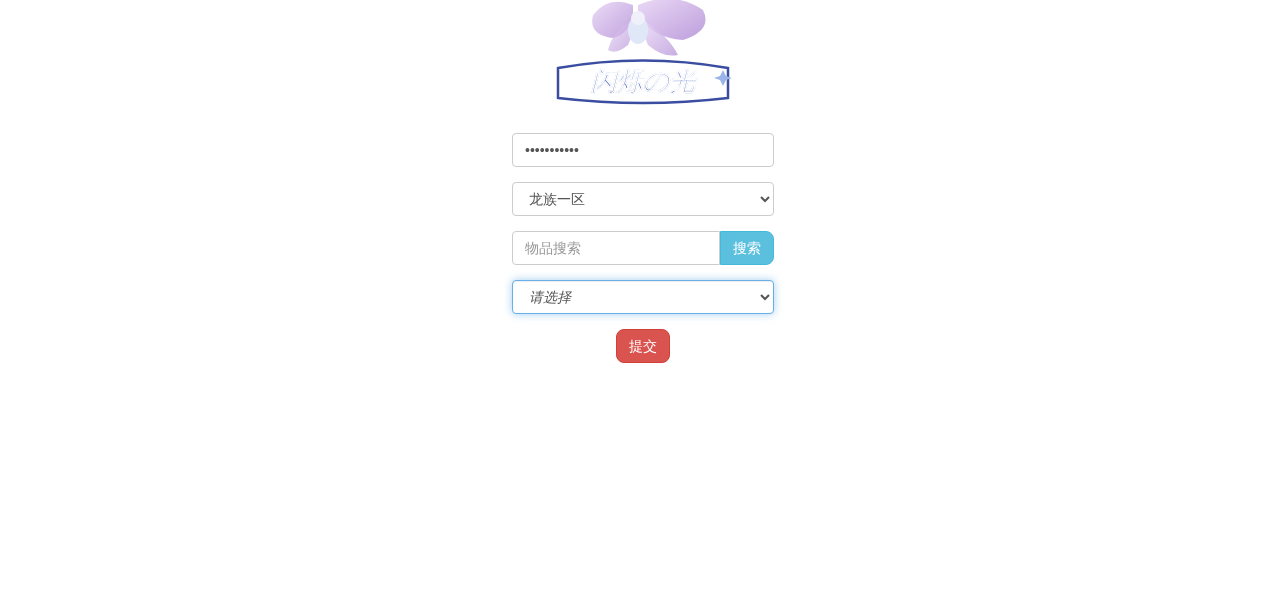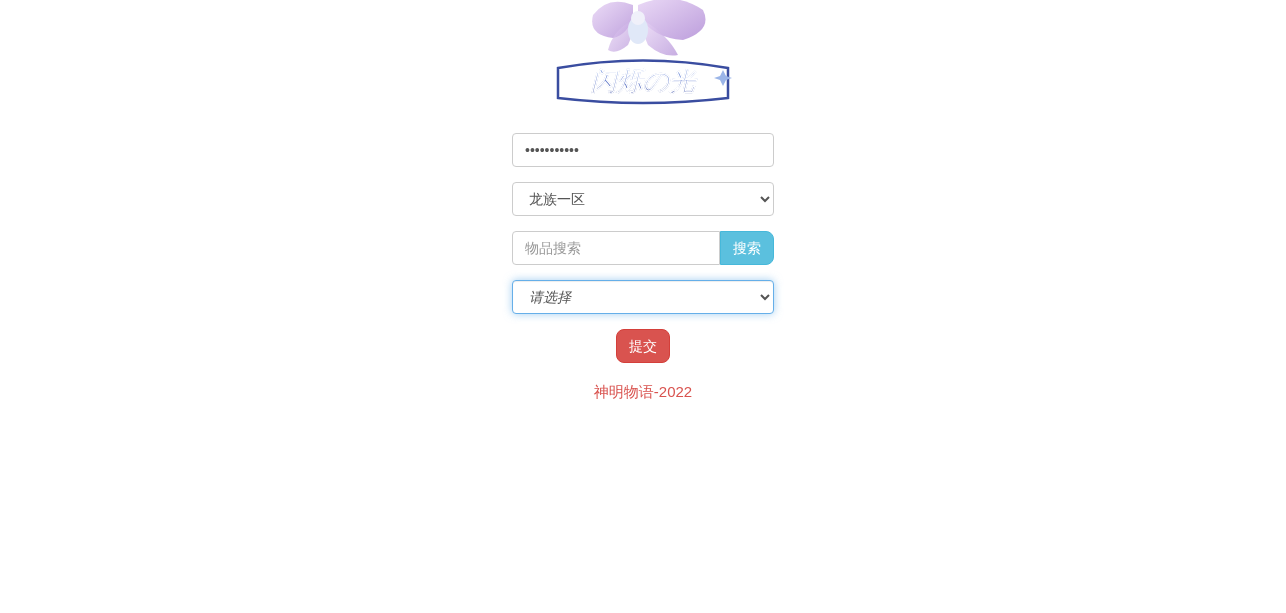--- a/index.html
+++ b/index.html
@@ -168,15 +168,14 @@
     <select class="form-control focused">
       <option>请选择</option>
     </select>
   </div>
 
 
   <div class="submit-wrap">
     <button class="btn btn-danger">提交</button>
   </div>
 
-  <div class="footer-text">神明物语-2022</div>
 
 </div>
 
 </body></html>

